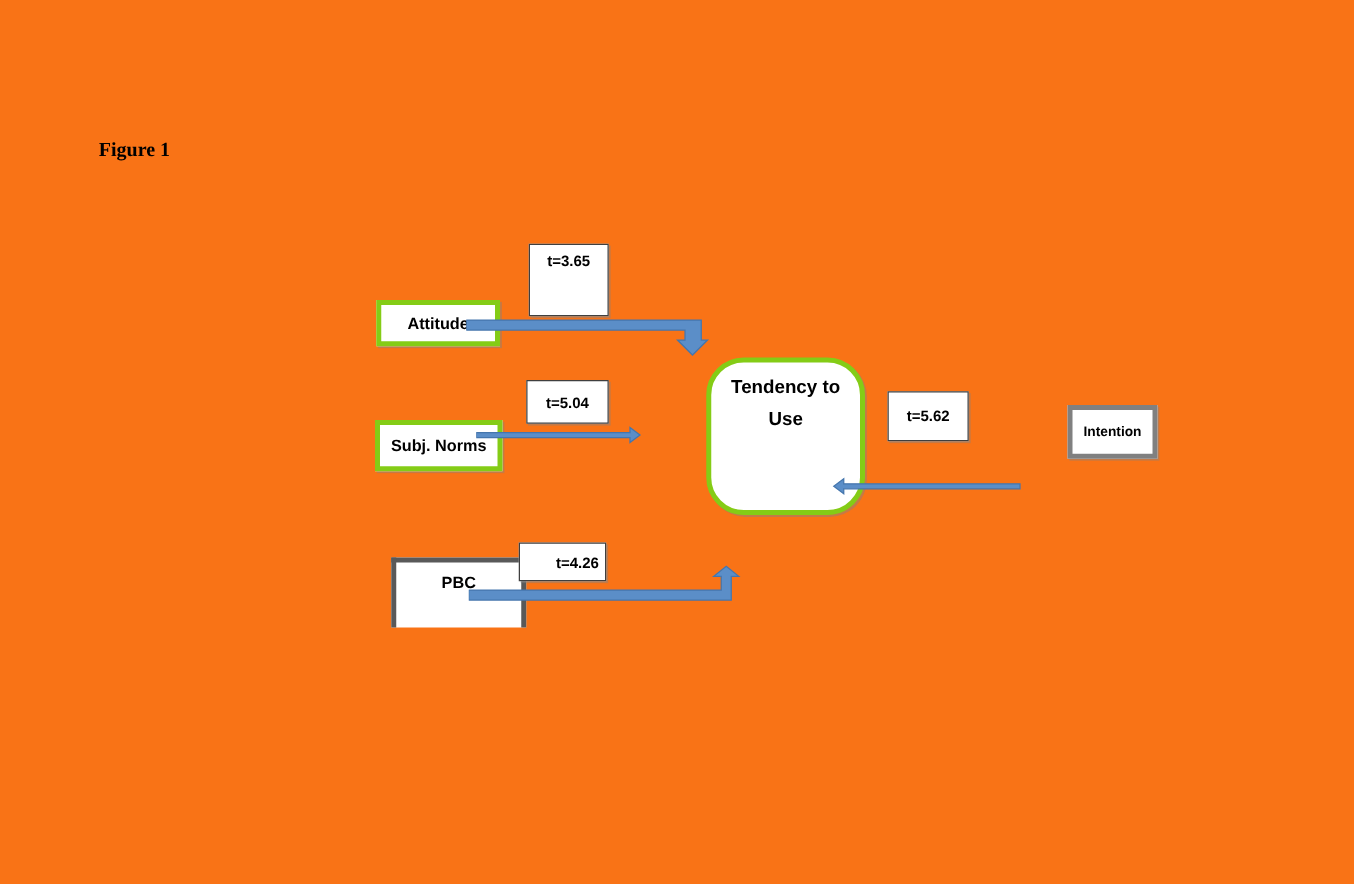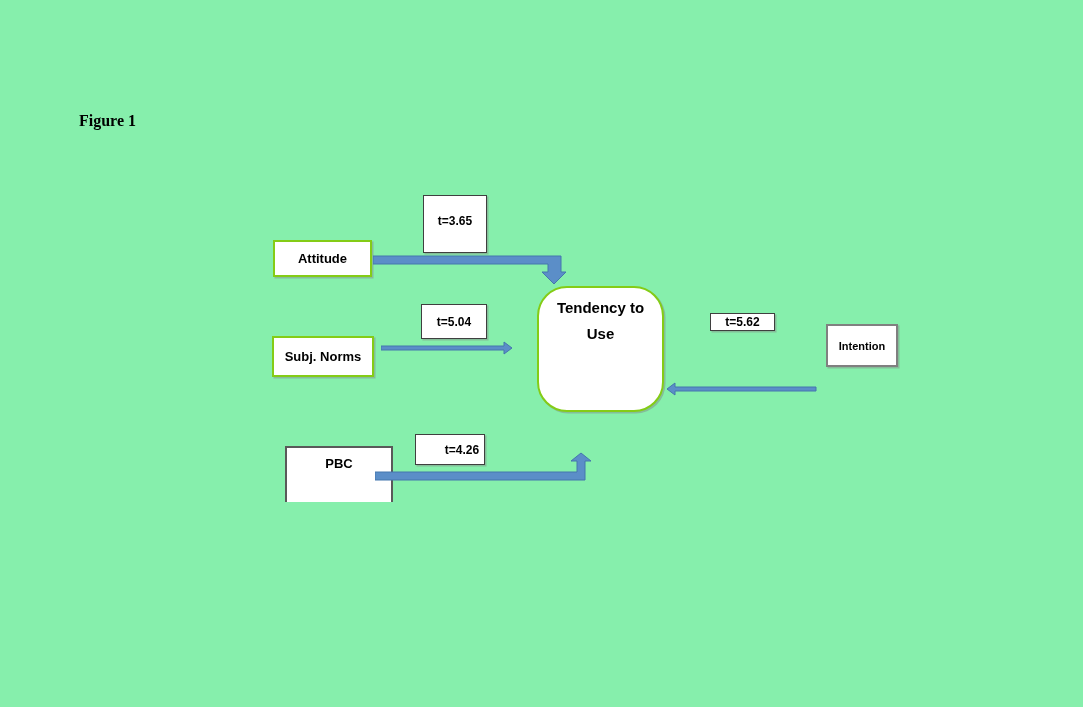--- a/index.html
+++ b/index.html
@@ -1,20 +1,20 @@
 <!DOCTYPE html>
 <html><head>
 <meta charset="utf-8">
 <style>
   html, body { margin: 0; padding: 0; background: #ffffff; }
   .page {
     position: relative;
     width: 1083px;
     height: 707px;
-    background: #86efac;
+    background: #f97316;
     overflow: hidden;
     font-family: "Liberation Sans", sans-serif;
   }
   .fig-label {
     position: absolute;
     left: 79px; top: 112px;
     font-family: "Liberation Serif", serif;
     font-weight: bold;
     font-size: 16px;
     color: #000000;
@@ -32,39 +32,39 @@
     box-sizing: border-box;
     background: #ffffff;
     color: #000000;
     font-weight: bold;
     display: flex;
     align-items: center;
     justify-content: center;
     text-align: center;
     box-shadow: 1.5px 1.5px 0 rgba(130,130,130,0.45);
   }
-  .node { border: 2px solid #84cc16; font-size: 13px; }
+  .node { border: 4px solid #84cc16; font-size: 13px; margin-left: 28px; }
   .tbox { border: 1.5px solid #3f3f3f; font-size: 12px; }
 
   .node-attitude   { left: 273px; top: 240px; width:  99px; height: 37px; }
   .node-subjnorms  { left: 272px; top: 336px; width: 102px; height: 41px; }
   .node-pbc        { left: 285px; top: 446px; width: 108px; height: 56px;
                      border-color: #595959; border-bottom: none;
                      align-items: flex-start; padding-top: 8px;
                      box-shadow: none; }
   .node-tendency   { left: 537px; top: 286px; width: 127px; height: 126px;
                      align-items: flex-start; padding: 7px 14px 0 14px;
                      font-size: 15px; line-height: 26px; border-radius: 30px; }
   .node-intention  { left: 826px; top: 324px; width: 72px; height: 43px;
                      border-color: #808080; font-size: 11px; }
 
   .tbox-t365 { left: 423px; top: 195px; width: 64px; height: 58px;
-               align-items: flex-start; padding-top: 18px; }
+               align-items: flex-start; padding-top: 6px; }
   .tbox-t504 { left: 421px; top: 304px; width: 66px; height: 35px; }
-  .tbox-t562 { left: 710px; top: 313px; width: 65px; height: 18px; }
+  .tbox-t562 { left: 710px; top: 313px; width: 65px; height: 40px; }
   .tbox-t426 { left: 415px; top: 434px; width: 70px; height: 31px; padding-left: 24px; }
 
   .arrow { position: absolute; }
   .arrow polygon { stroke: #4576ad; stroke-width: 1; stroke-linejoin: miter; }
 </style>
 </head>
 <body>
 
 <div class="page">
 

